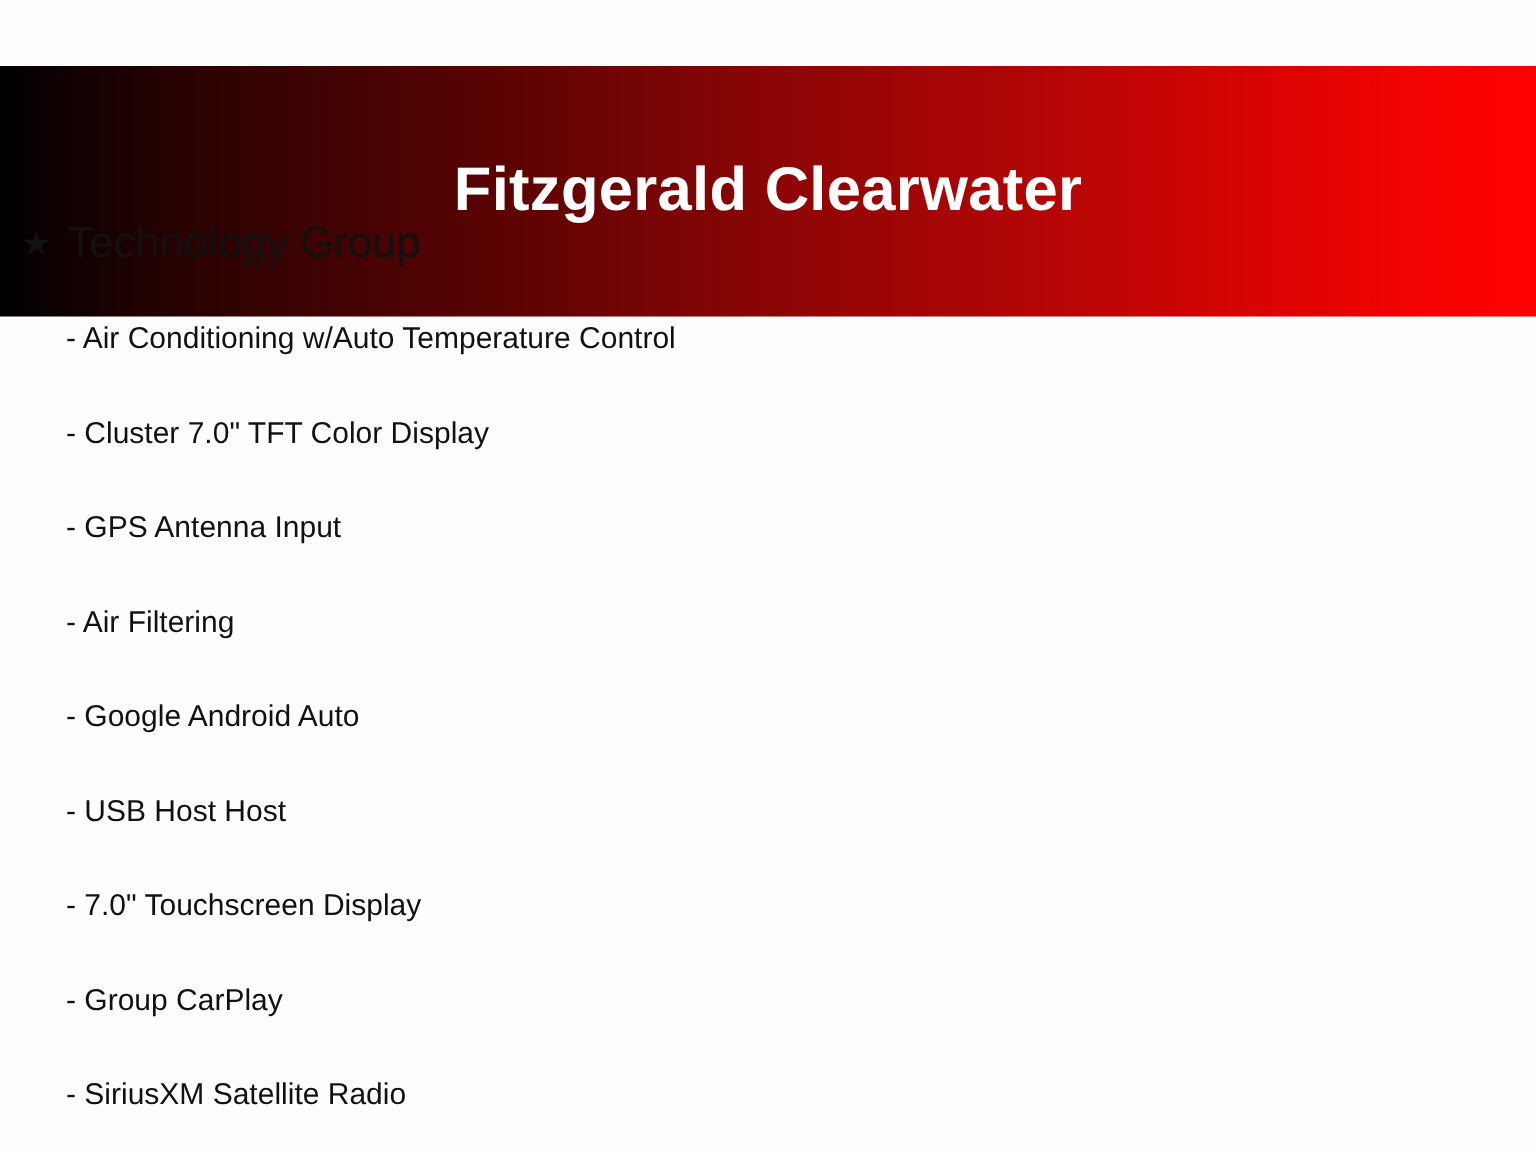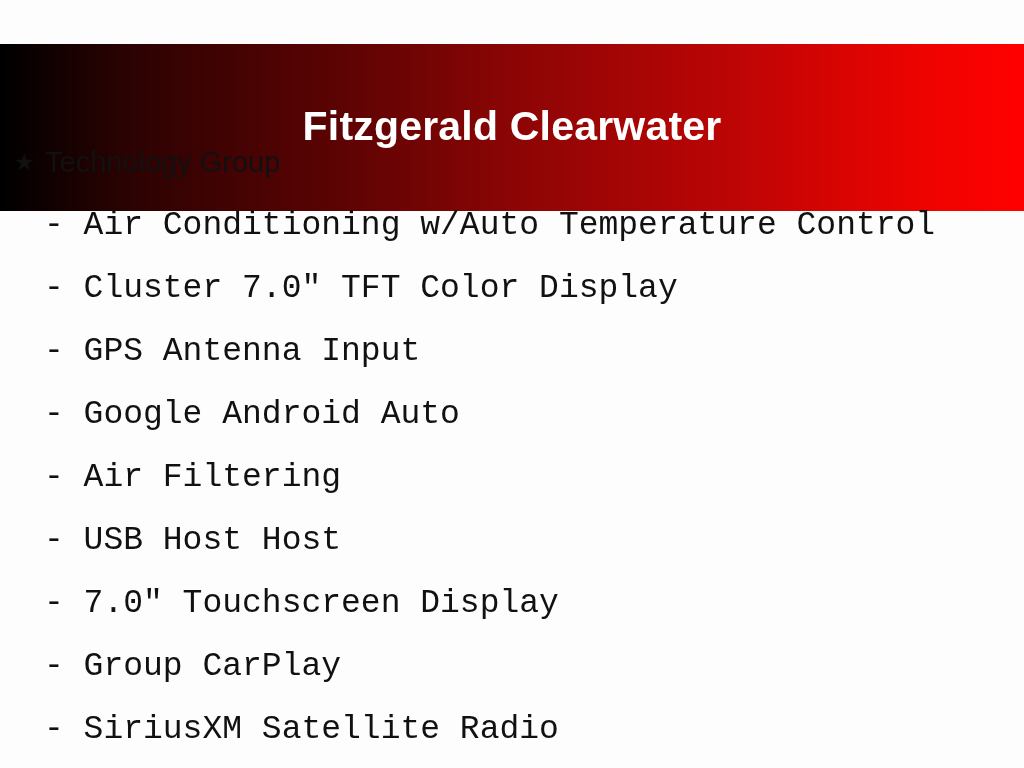--- a/index.html
+++ b/index.html
@@ -94,22 +94,22 @@
 
   .feature-row {
     height: 63px;
     display: flex;
     align-items: center;
     padding-left: 44px;
     box-sizing: border-box;
   }
 
   .feature-label {
-    font-family: Liberation Mono, monospace;
-    font-size: 33px;
+    font-family: Liberation Sans, sans-serif;
+    font-size: 20px;
     color: #111111;
     line-height: 1;
     white-space: nowrap;
   }
 </style>
 </head>
 <body>
 
 <div class="slide">
 
@@ -127,24 +127,24 @@
     <div class="feature-row">
       <span class="feature-label">- Air Conditioning w/Auto Temperature Control</span>
     </div>
     <div class="feature-row">
       <span class="feature-label">- Cluster 7.0" TFT Color Display</span>
     </div>
     <div class="feature-row">
       <span class="feature-label">- GPS Antenna Input</span>
     </div>
     <div class="feature-row">
-      <span class="feature-label">- Google Android Auto</span>
+      <span class="feature-label">- Air Filtering</span>
     </div>
     <div class="feature-row">
-      <span class="feature-label">- Air Filtering</span>
+      <span class="feature-label">- Google Android Auto</span>
     </div>
     <div class="feature-row">
       <span class="feature-label">- USB Host Host</span>
     </div>
     <div class="feature-row">
       <span class="feature-label">- 7.0" Touchscreen Display</span>
     </div>
     <div class="feature-row">
       <span class="feature-label">- Group CarPlay</span>
     </div>

